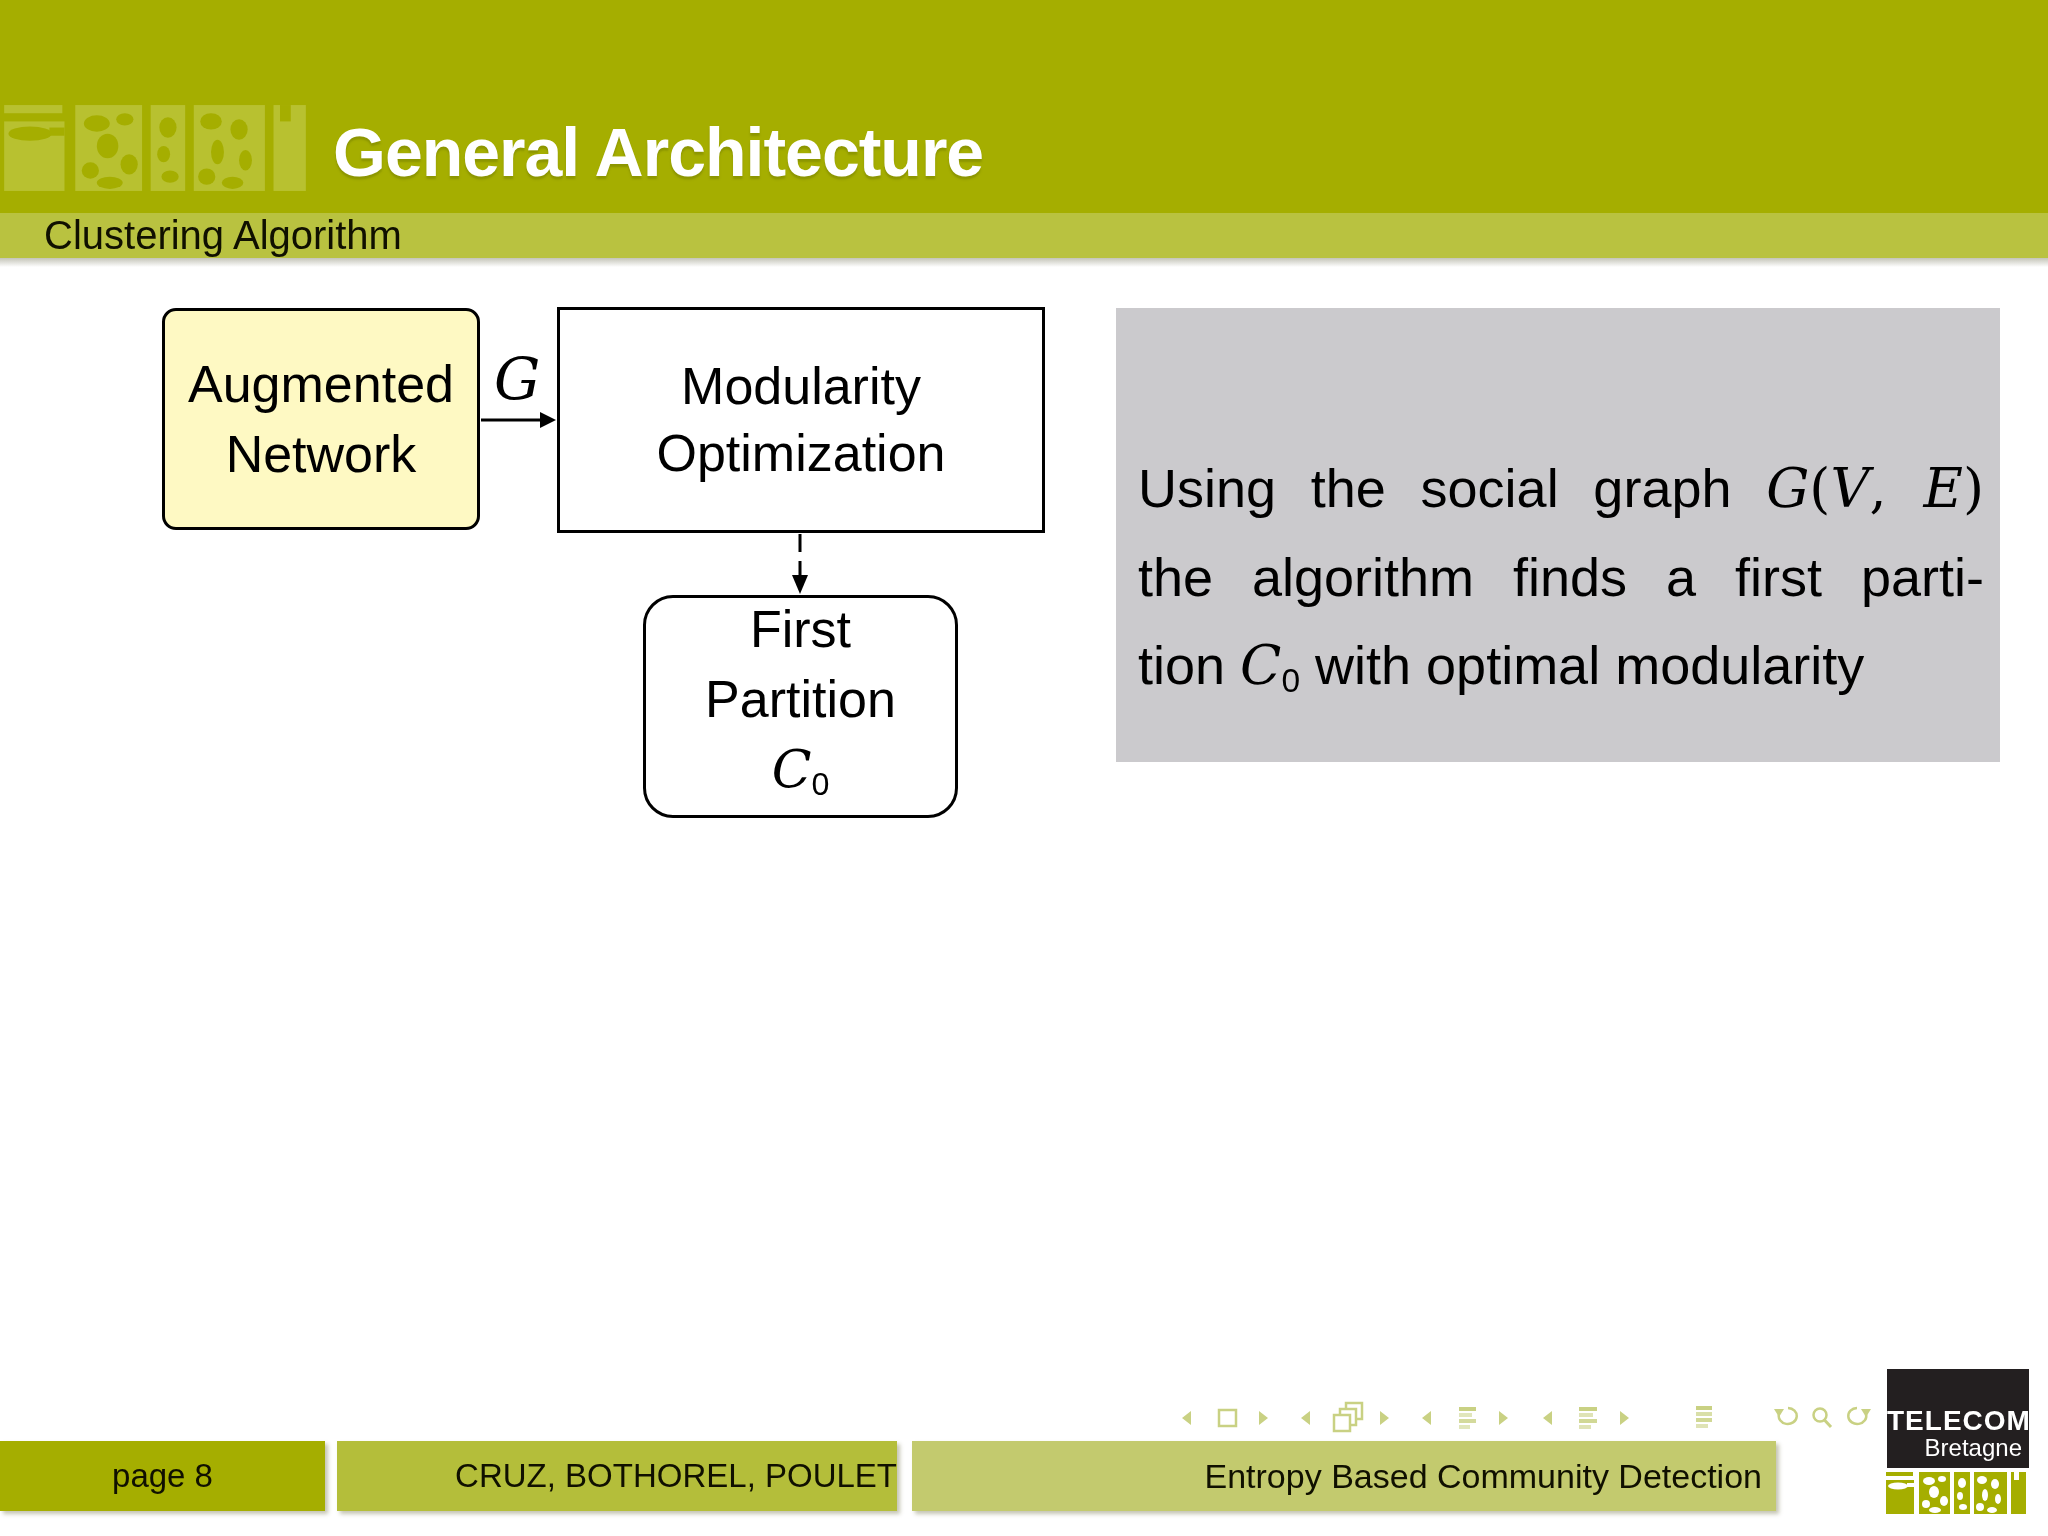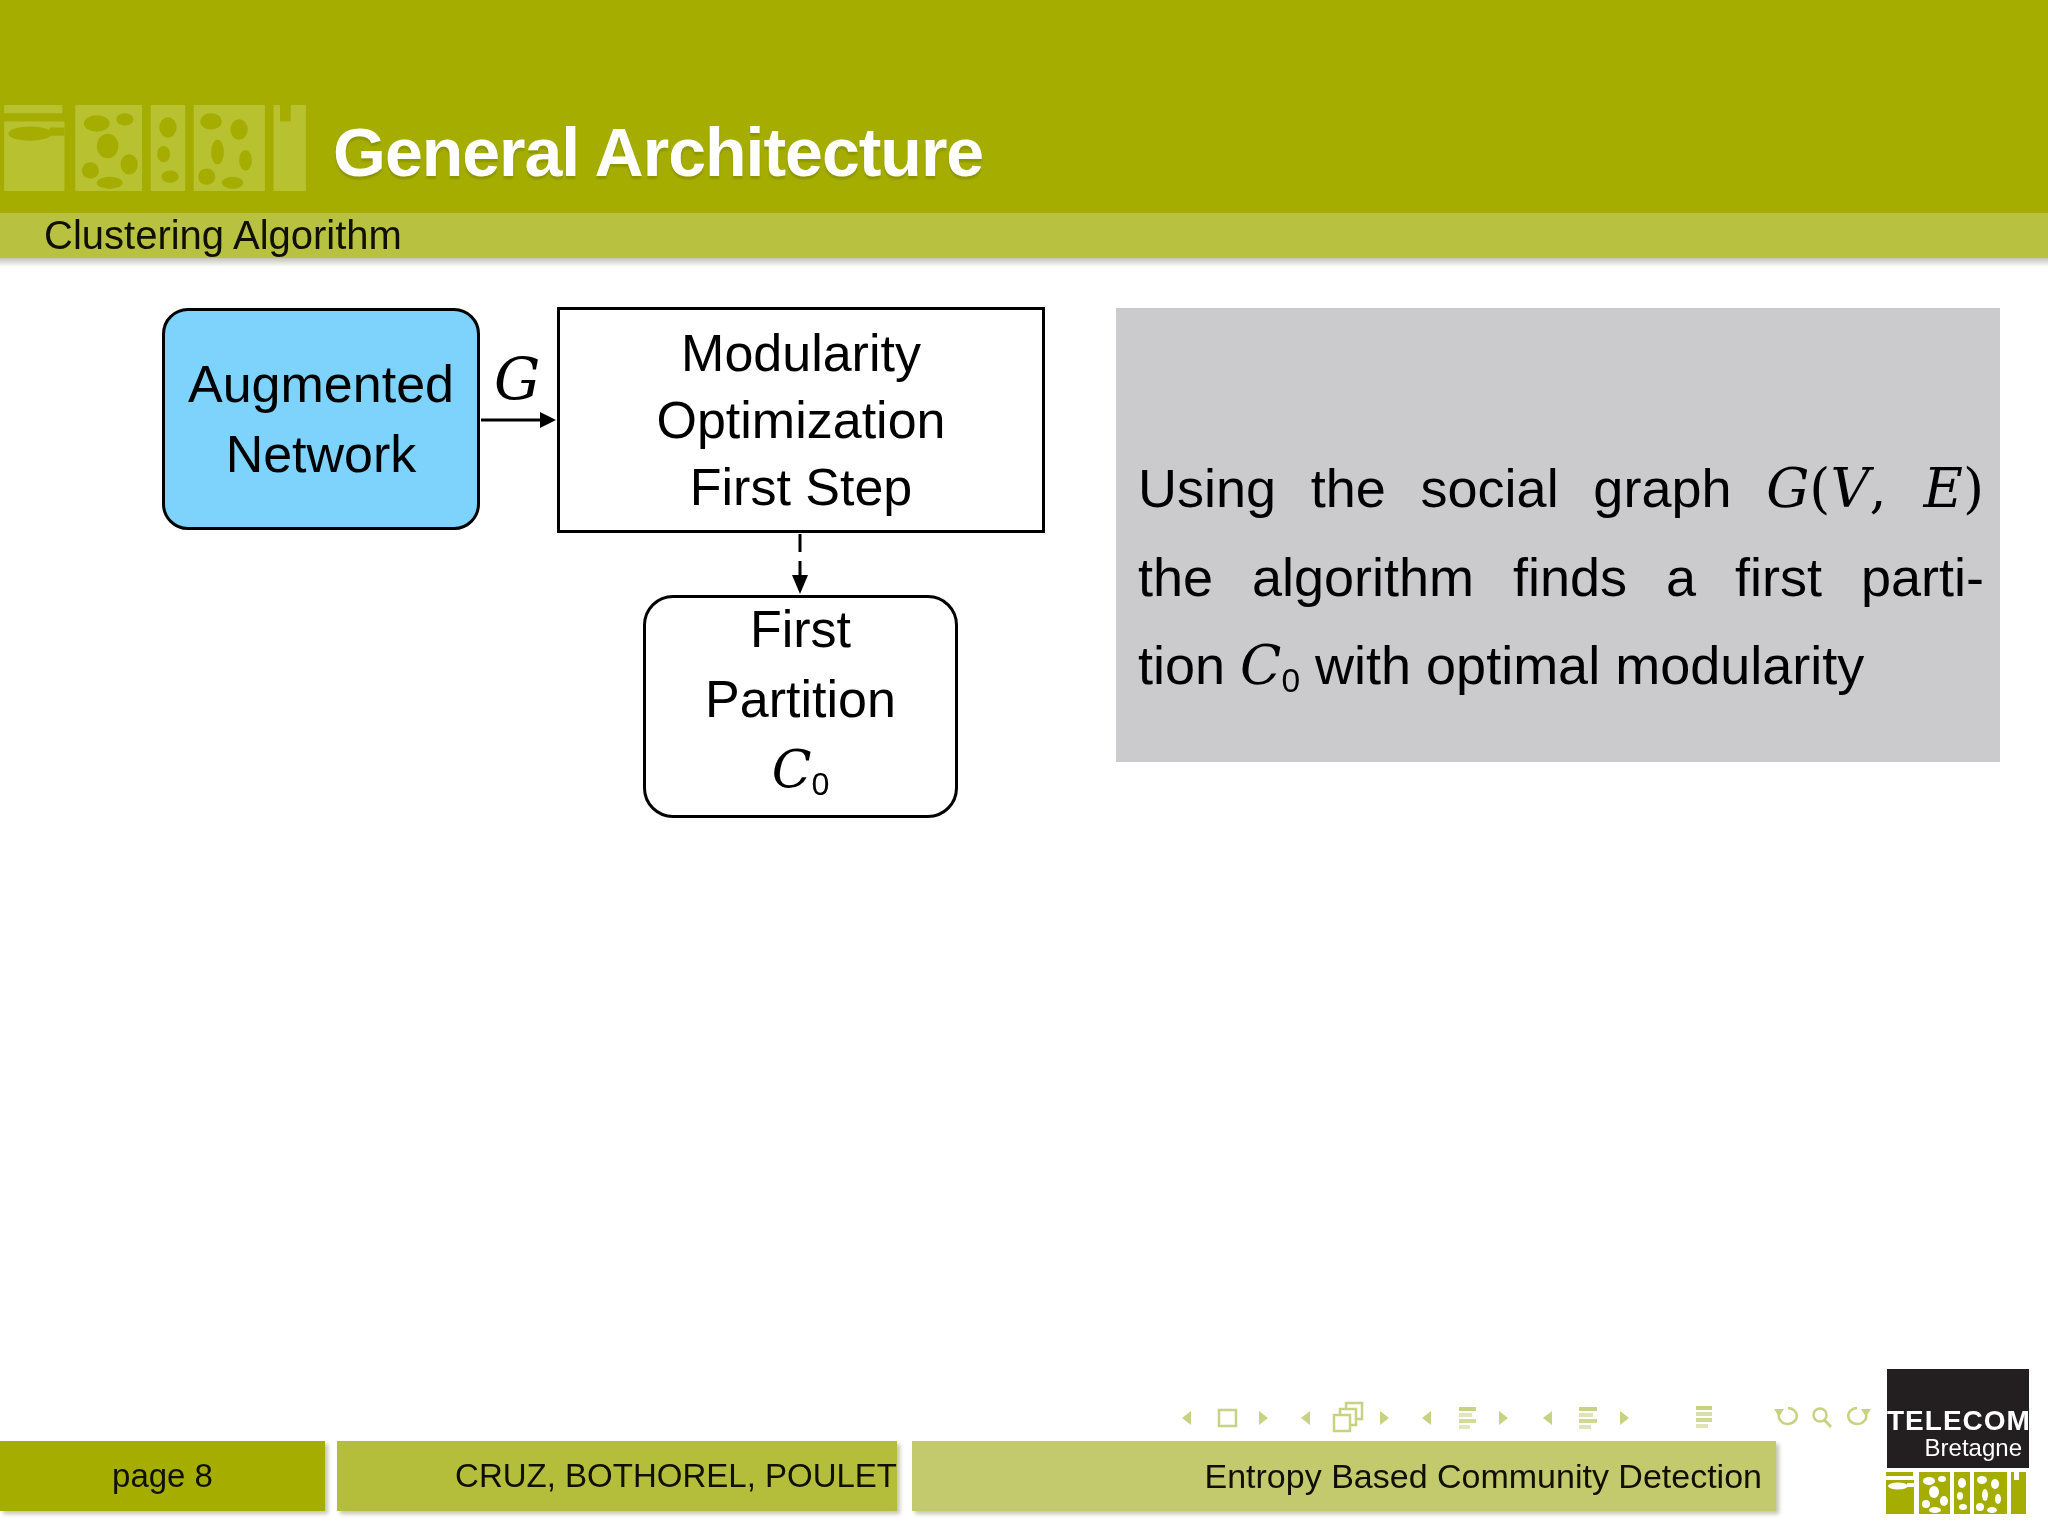--- a/index.html
+++ b/index.html
@@ -14,21 +14,21 @@
                letter-spacing:-1px;white-space:nowrap;line-height:1;
                text-shadow:0 3px 2px rgba(120,130,0,.55);}
   .sub-bar{left:0;top:213px;width:2048px;height:45px;background:#b9c240;}
   .sub-title{padding-left:44px;font-size:40px;line-height:45px;color:#101000;}
   .sub-shadow{left:0;top:258px;width:2048px;height:9px;
               background:linear-gradient(to bottom,rgba(60,60,20,.30),rgba(60,60,20,0));}
 
   
   .dbox{box-sizing:border-box;border:3px solid #000;display:flex;flex-direction:column;
         align-items:center;justify-content:center;text-align:center;font-size:52px;color:#000;}
-  .box-augmented{left:162px;top:308px;width:318px;height:222px;background:#7dd3fc;border-radius:26px;line-height:70px;}
+  .box-augmented{left:162px;top:308px;width:318px;height:222px;background:#fef9c3;border-radius:14px;line-height:70px;}
   .box-modularity{left:557px;top:307px;width:488px;height:226px;background:#ffffff;line-height:67px;}
   .box-partition{left:643px;top:595px;width:315px;height:223px;background:#ffffff;border-radius:30px;line-height:70px;}
   .edge-label{left:494px;top:350px;font-size:58px;line-height:1;
               font-family:"DejaVu Serif", serif;font-style:italic;color:#000;}
 
   
   .emph-block{left:1116px;top:308px;width:884px;height:454px;background:#cbcacd;
               box-sizing:border-box;padding:130px 16px 0 22px;}
   .emph-line{font-size:54px;line-height:76px;color:#000;
              text-align:justify;text-align-last:justify;white-space:nowrap;overflow:visible;margin-top:12px;}
@@ -99,21 +99,20 @@
 <div class="abs sub-shadow"></div>
 
 <div class="abs dbox box-augmented">
   <div>Augmented</div>
   <div>Network</div>
 </div>
 
 <div class="abs dbox box-modularity">
   <div>Modularity</div>
   <div>Optimization</div>
-  <div>First Step</div>
 </div>
 
 <div class="abs dbox box-partition">
   <div>First</div>
   <div>Partition</div>
   <div><span class="mathcal">C</span><span class="msub">0</span></div>
 </div>
 
 <div class="abs edge-label">G</div>
 

